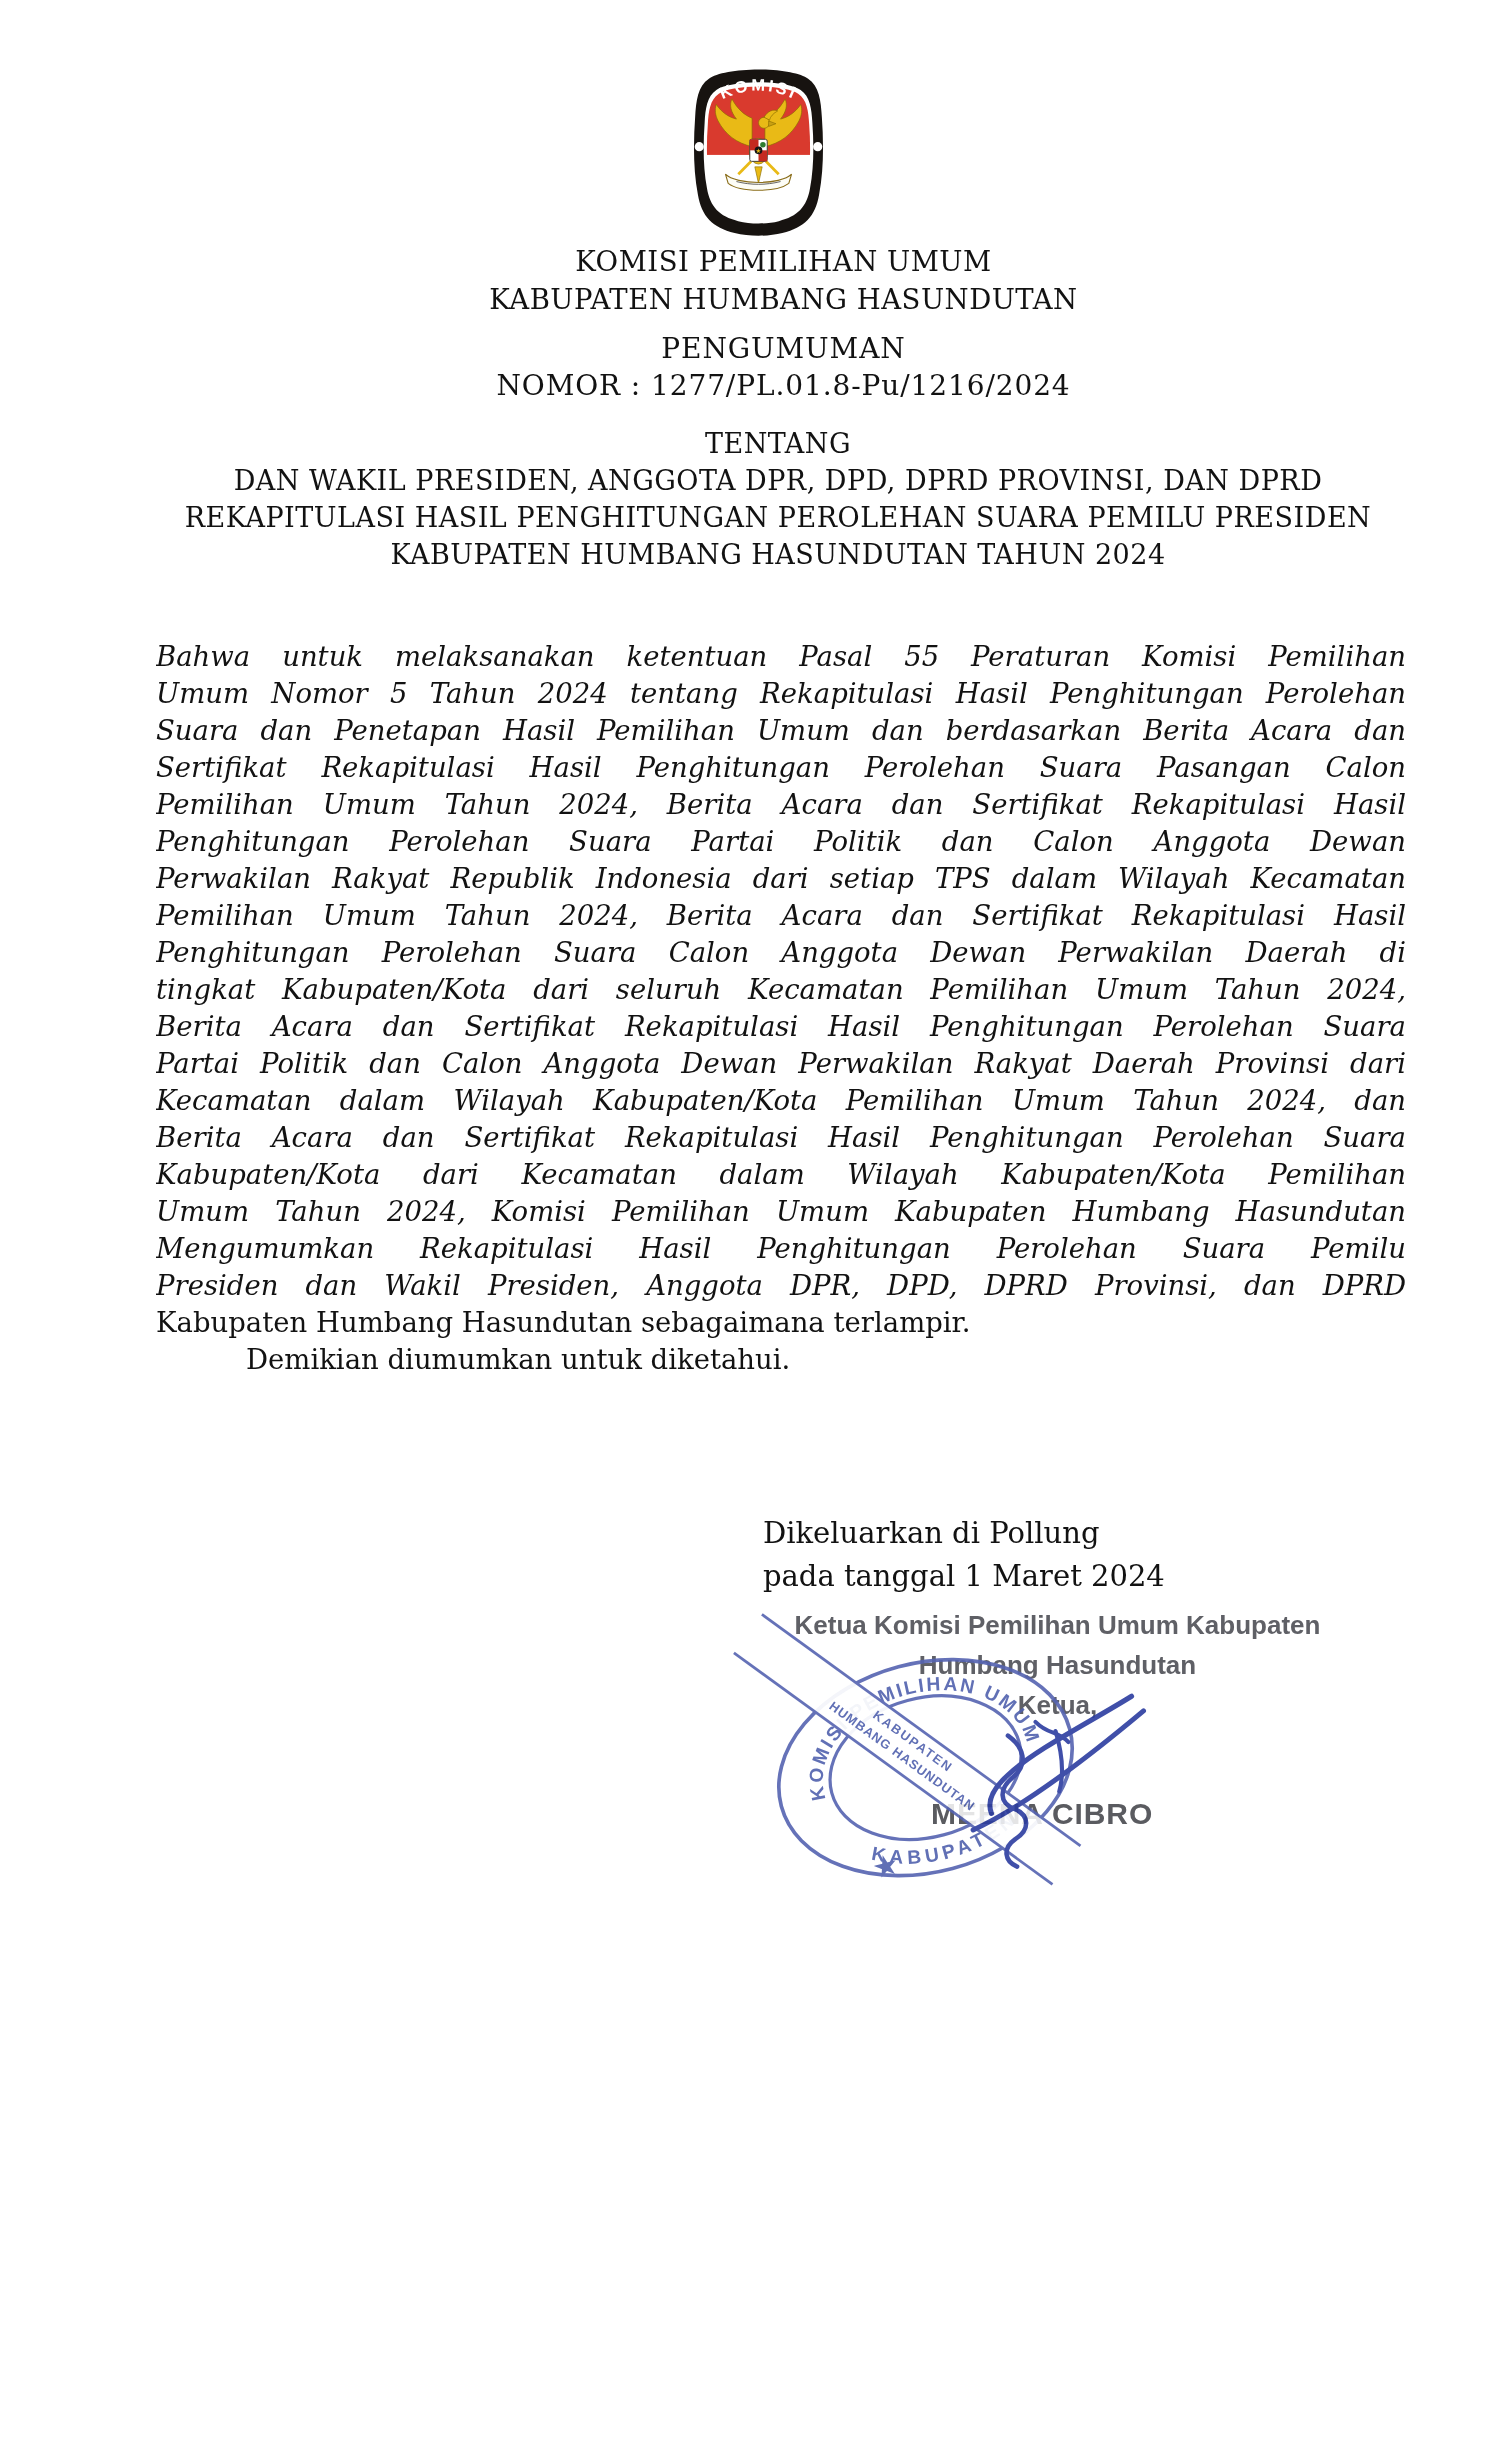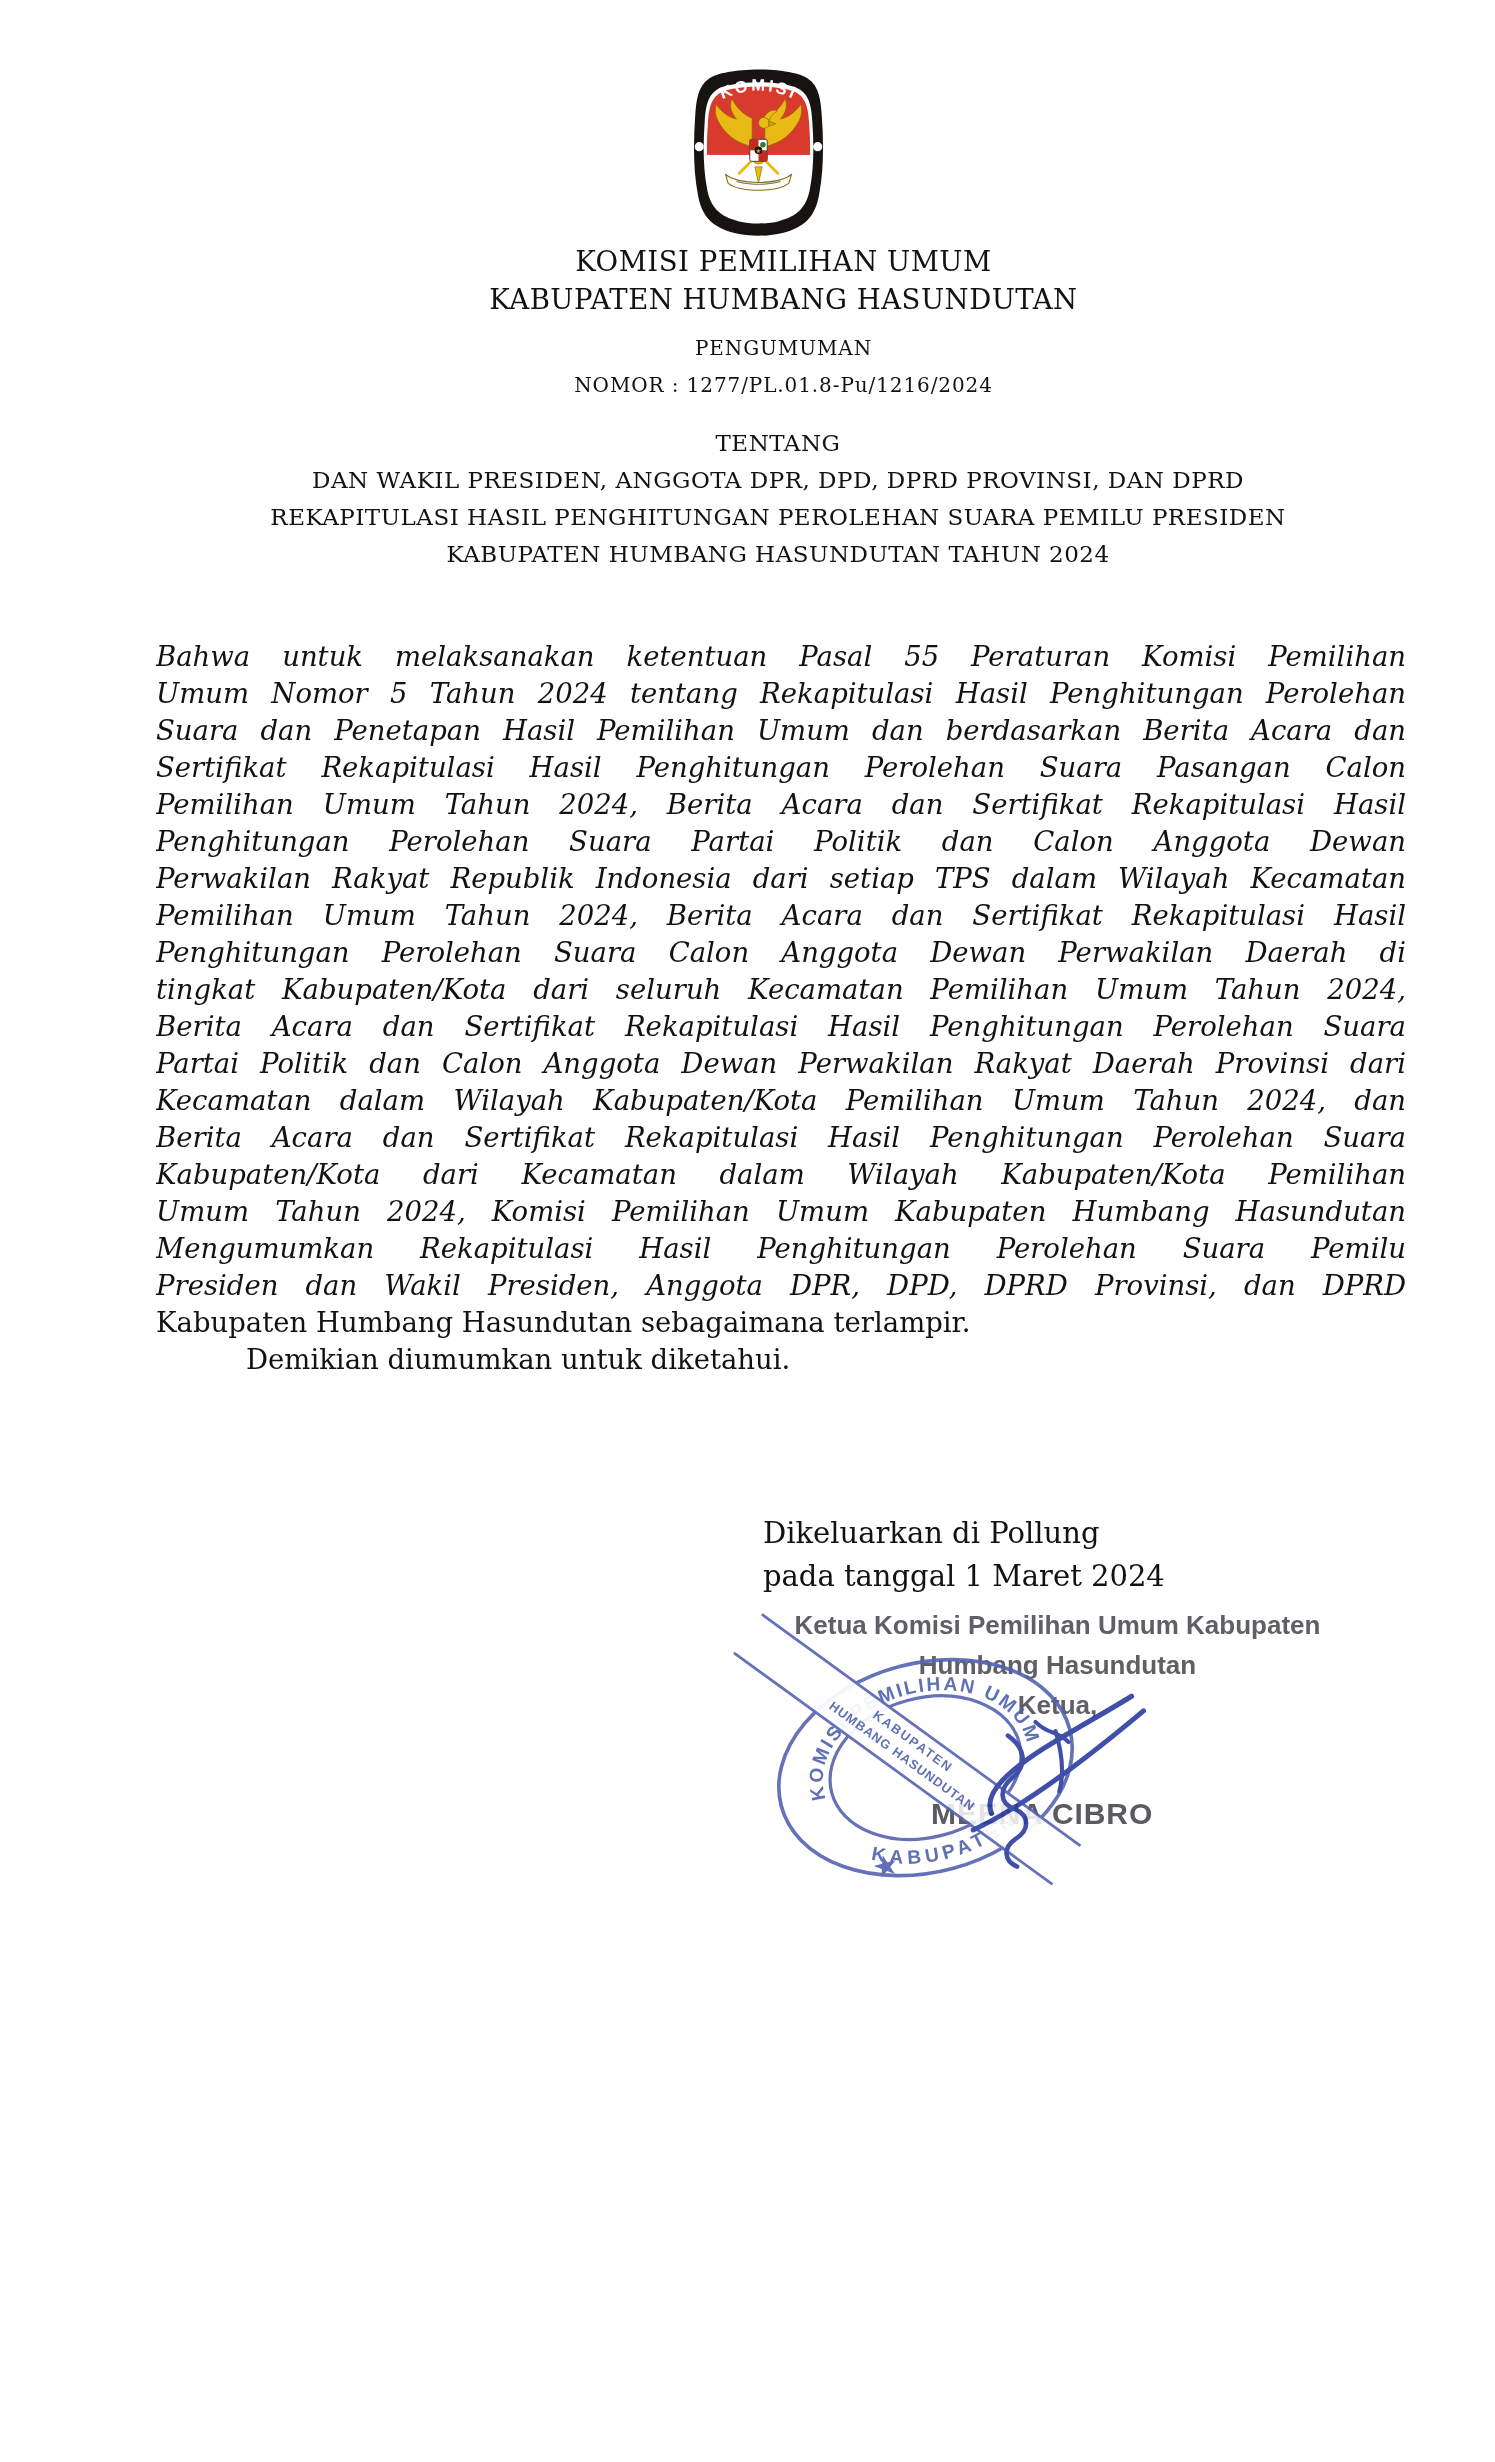--- a/index.html
+++ b/index.html
@@ -12,25 +12,25 @@
     overflow:hidden;
   }
   
   #logo-svg{position:absolute;left:685px;top:64px;width:147px;height:180px;}
   .org-header{
     position:absolute;left:156px;top:242px;width:1255px;
     text-align:center;font-size:27.5px;line-height:38px;letter-spacing:0.5px;
   }
   .doc-title{
     position:absolute;left:156px;top:330px;width:1255px;
-    text-align:center;font-size:20px;line-height:37px;letter-spacing:0.9px;
+    text-align:center;font-size:28px;line-height:37px;letter-spacing:0.9px;
   }
   .tentang{
     position:absolute;left:137px;top:425px;width:1282px;
-    text-align:center;font-size:23px;line-height:37px;letter-spacing:0.5px;
+    text-align:center;font-size:27px;line-height:37px;letter-spacing:0.5px;
   }
   
   .body-par{
     position:absolute;left:156px;top:638px;width:1250px;
     font-size:27.5px;line-height:37px;
   }
   .bline{
     text-align:justify;text-align-last:justify;
     height:37px;line-height:37px;overflow:hidden;font-style:italic;
   }

